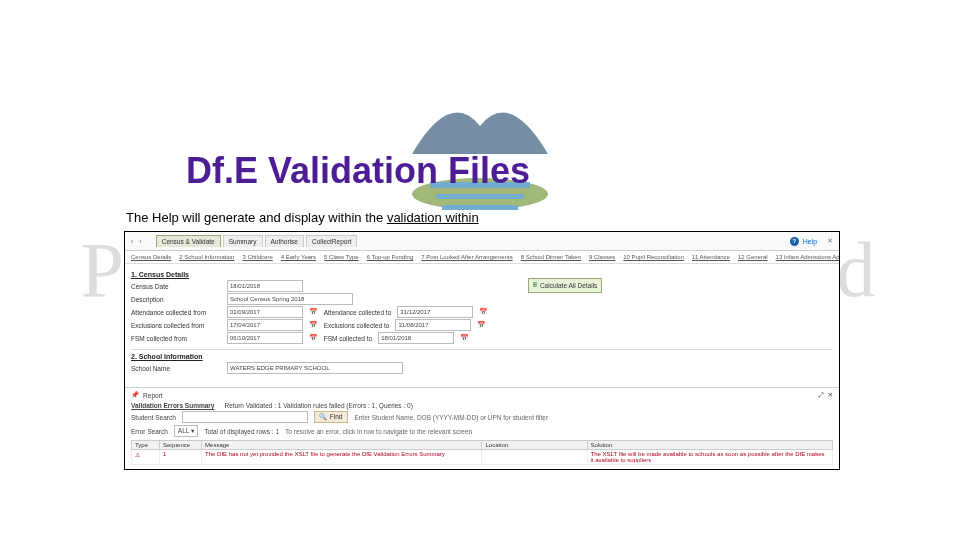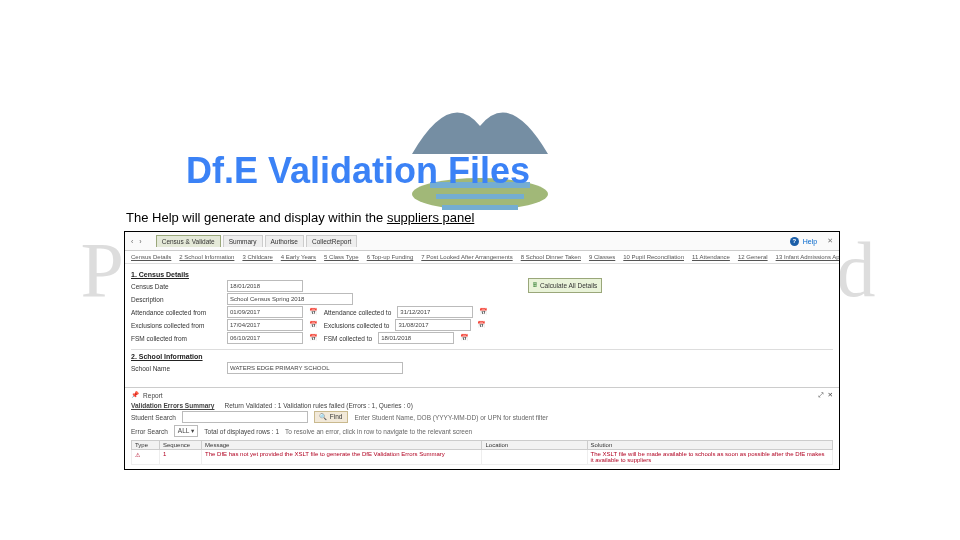--- a/index.html
+++ b/index.html
@@ -1,20 +1,20 @@
 <!DOCTYPE html>
 <html><head>
 <meta charset="utf-8">
 <style>
   html,body{margin:0;padding:0;width:960px;height:540px;background:#fff;font-family:Arial,Helvetica,sans-serif;overflow:hidden;position:relative}
   .wm{position:absolute;left:0;right:0;top:50%;transform:translateY(-50%);text-align:center;pointer-events:none}
   .wm span{font-family:"Times New Roman",serif;font-size:78px;letter-spacing:4px;color:rgba(120,120,120,.25);white-space:nowrap}
   .logo{position:absolute;left:50%;top:34px;transform:translateX(-50%);width:200px;height:200px;opacity:.7;pointer-events:none}
   .slide{position:relative;z-index:2;padding:40px 0 0 0}
-  h1{margin:110px 0 18px 186px;font-size:36px;font-weight:700;color:#3b82f6}
+  h1{margin:110px 0 18px 186px;font-size:36px;font-weight:700;color:#4c1d95}
   .sub{margin:0 0 6px 126px;font-size:13px;color:#000}
   .sub u{text-decoration:underline}
   .app{margin:0 120px 0 124px;border:1.5px solid #000;background:#fff;font-size:7px;color:#444}
   .toolbar{display:flex;align-items:center;gap:10px;padding:3px 6px;border-bottom:1px solid #ccc;background:#fafafa}
   .toolbar .nav{display:flex;gap:6px;color:#666}
   .toolbar .tabs{display:flex;gap:2px;margin-left:4px}
   .toolbar .tab{padding:2px 5px;background:#eee;border:1px solid #ccc;border-bottom:none;font-size:6.5px;color:#333}
   .toolbar .tab.active{background:#e4e9d8;border-color:#9aa77a}
   .toolbar .right{margin-left:auto;display:flex;align-items:center;gap:4px;color:#06c}
   .subtabs{display:flex;gap:8px;padding:3px 6px;font-size:6px;color:#555;border-bottom:1px solid #ddd;white-space:nowrap;overflow:hidden}
@@ -54,21 +54,21 @@
   <ellipse cx="100" cy="160" rx="68" ry="16" fill="#7a9b3f"></ellipse>
   <path d="M32 120 Q70 55 100 92 Q130 55 168 120 Z" fill="#3c5f7d"></path>
   <rect x="50" y="148" width="100" height="6" fill="#3a8bbf"></rect>
   <rect x="56" y="160" width="88" height="5" fill="#3a8bbf"></rect>
   <rect x="62" y="171" width="76" height="5" fill="#3a8bbf"></rect>
 </svg>
 
 <div class="slide">
   <h1>Df.E Validation Files</h1>
   <p class="sub">
-    <span>The Help will generate and display within the </span><u>suppliers panel</u>
+    <span>The Help will generate and display within the </span><u>validation within</u>
   </p>
 
   <div class="app">
     <div class="toolbar">
       <div class="nav">
         <span>‹</span>
         <span>›</span>
       </div>
       <div class="tabs">
         <span class="tab active">Census &amp; Validate</span>

